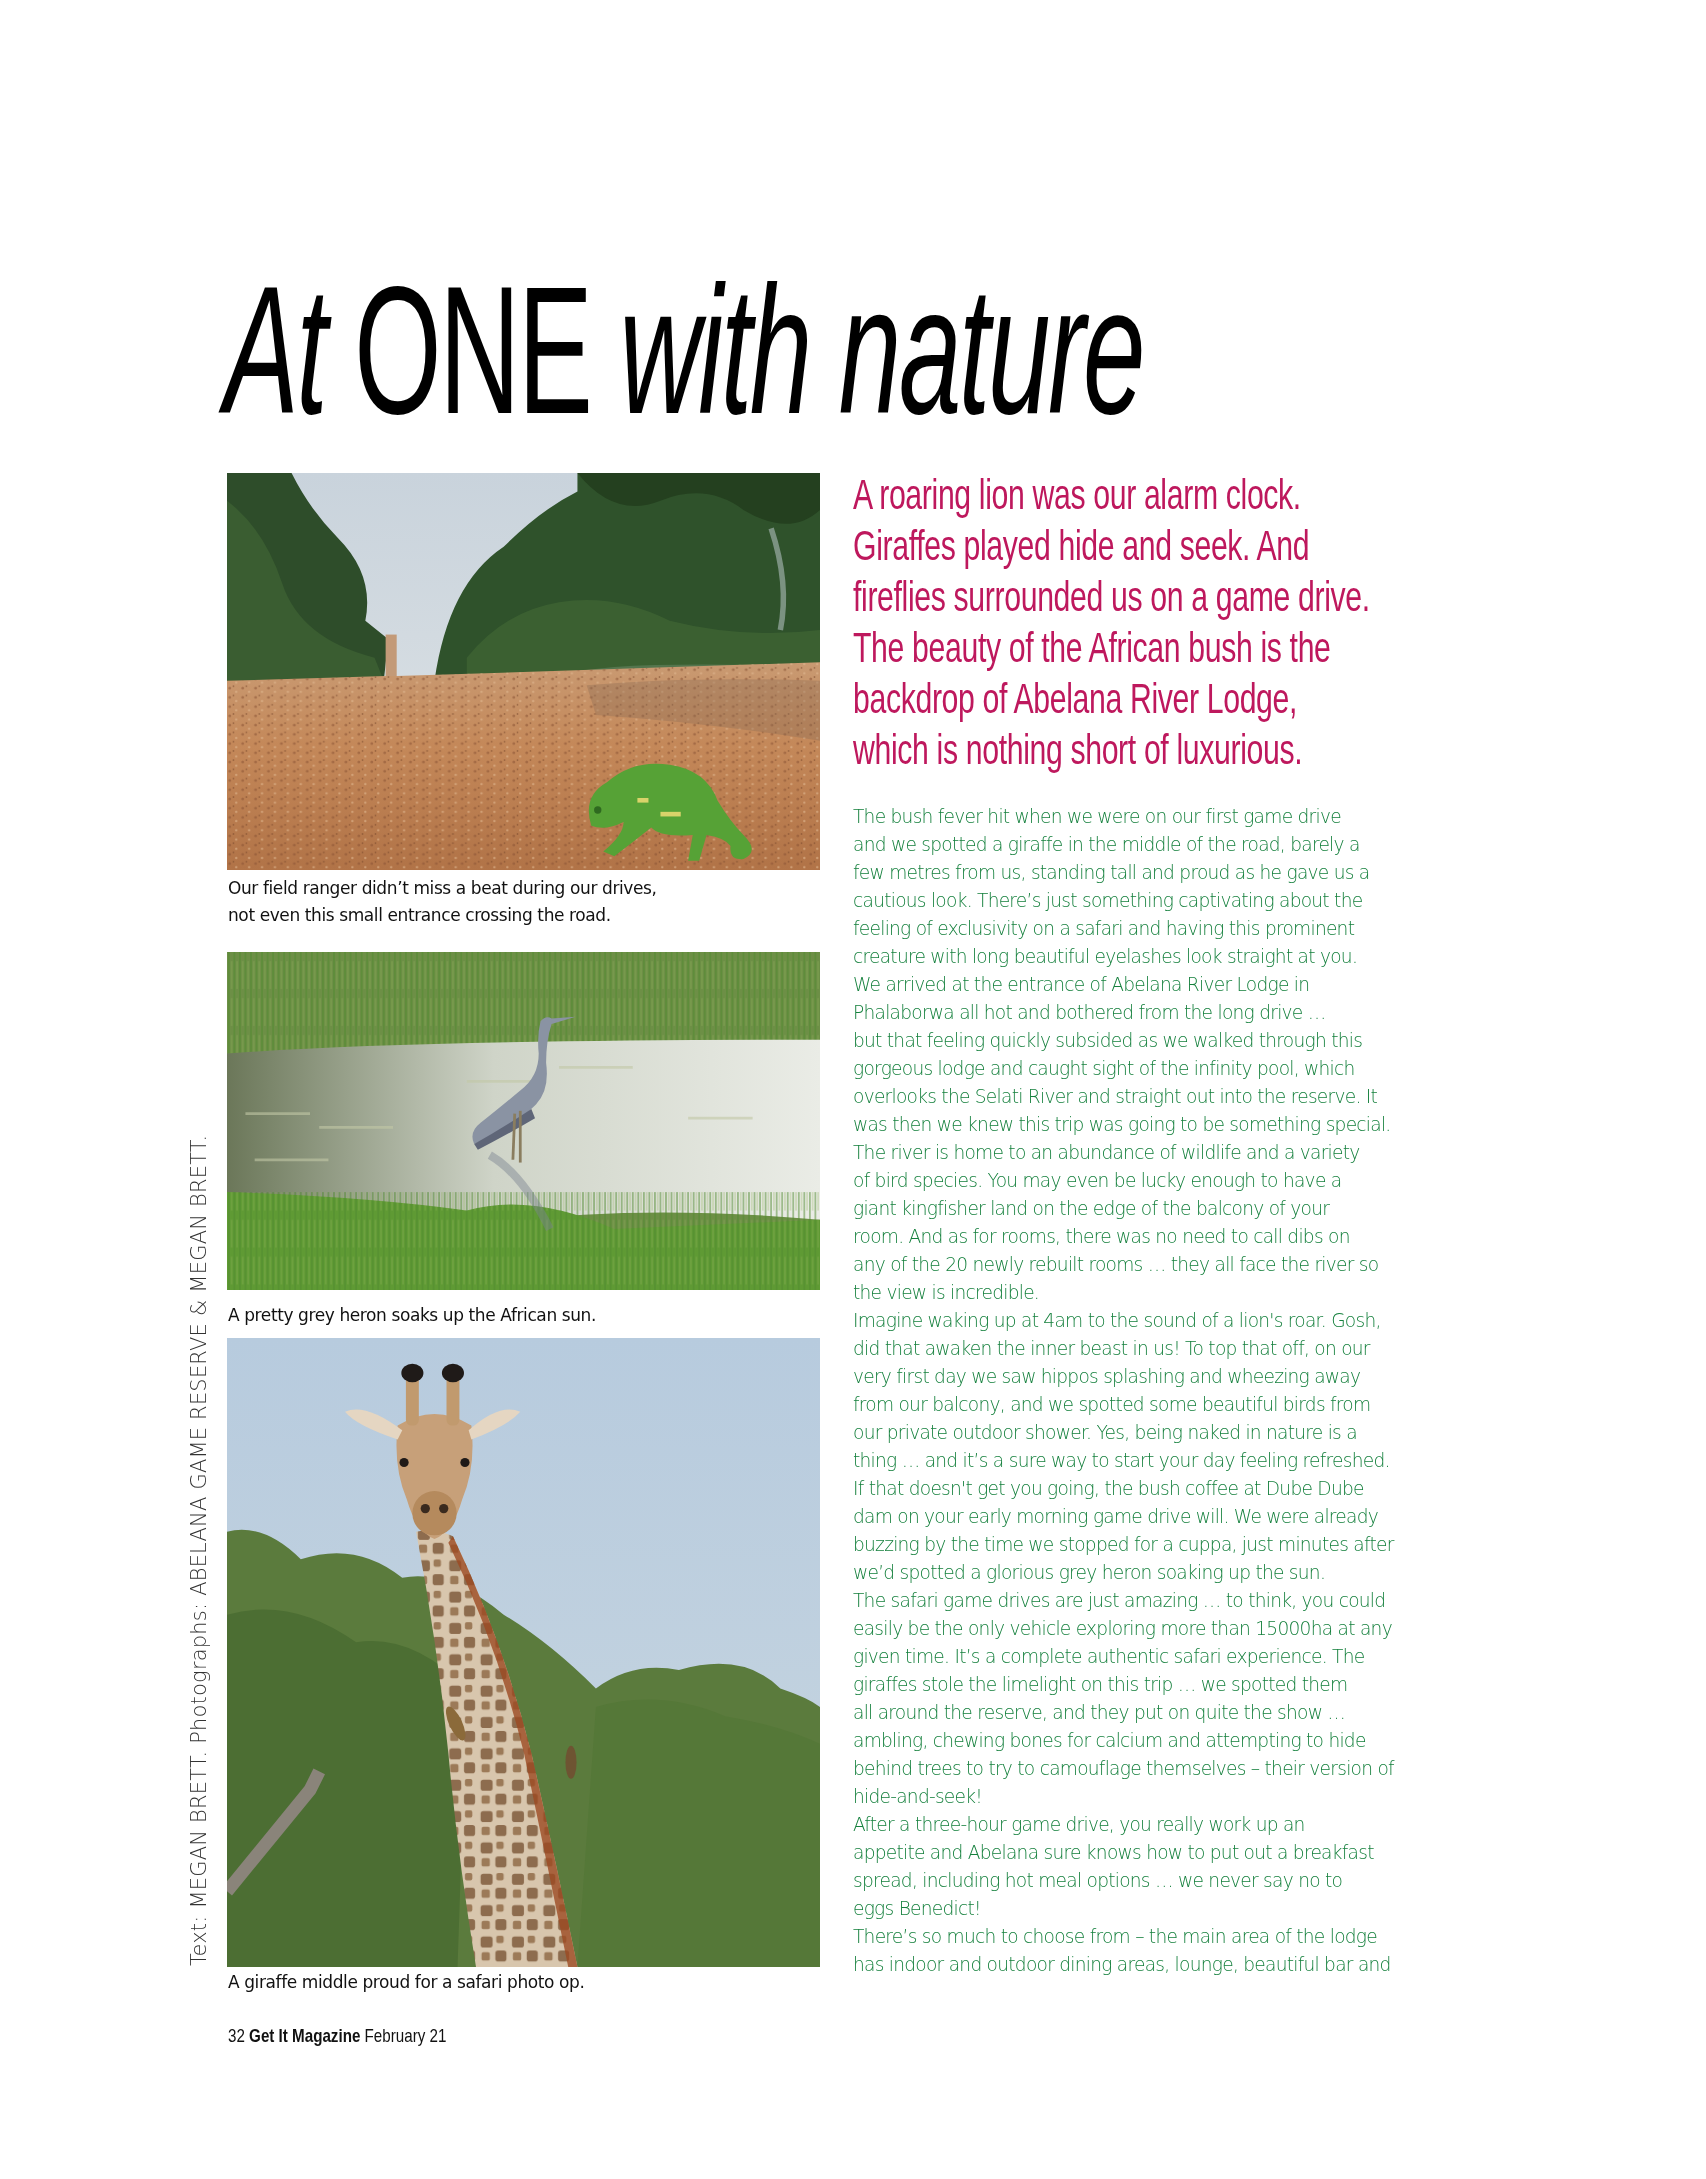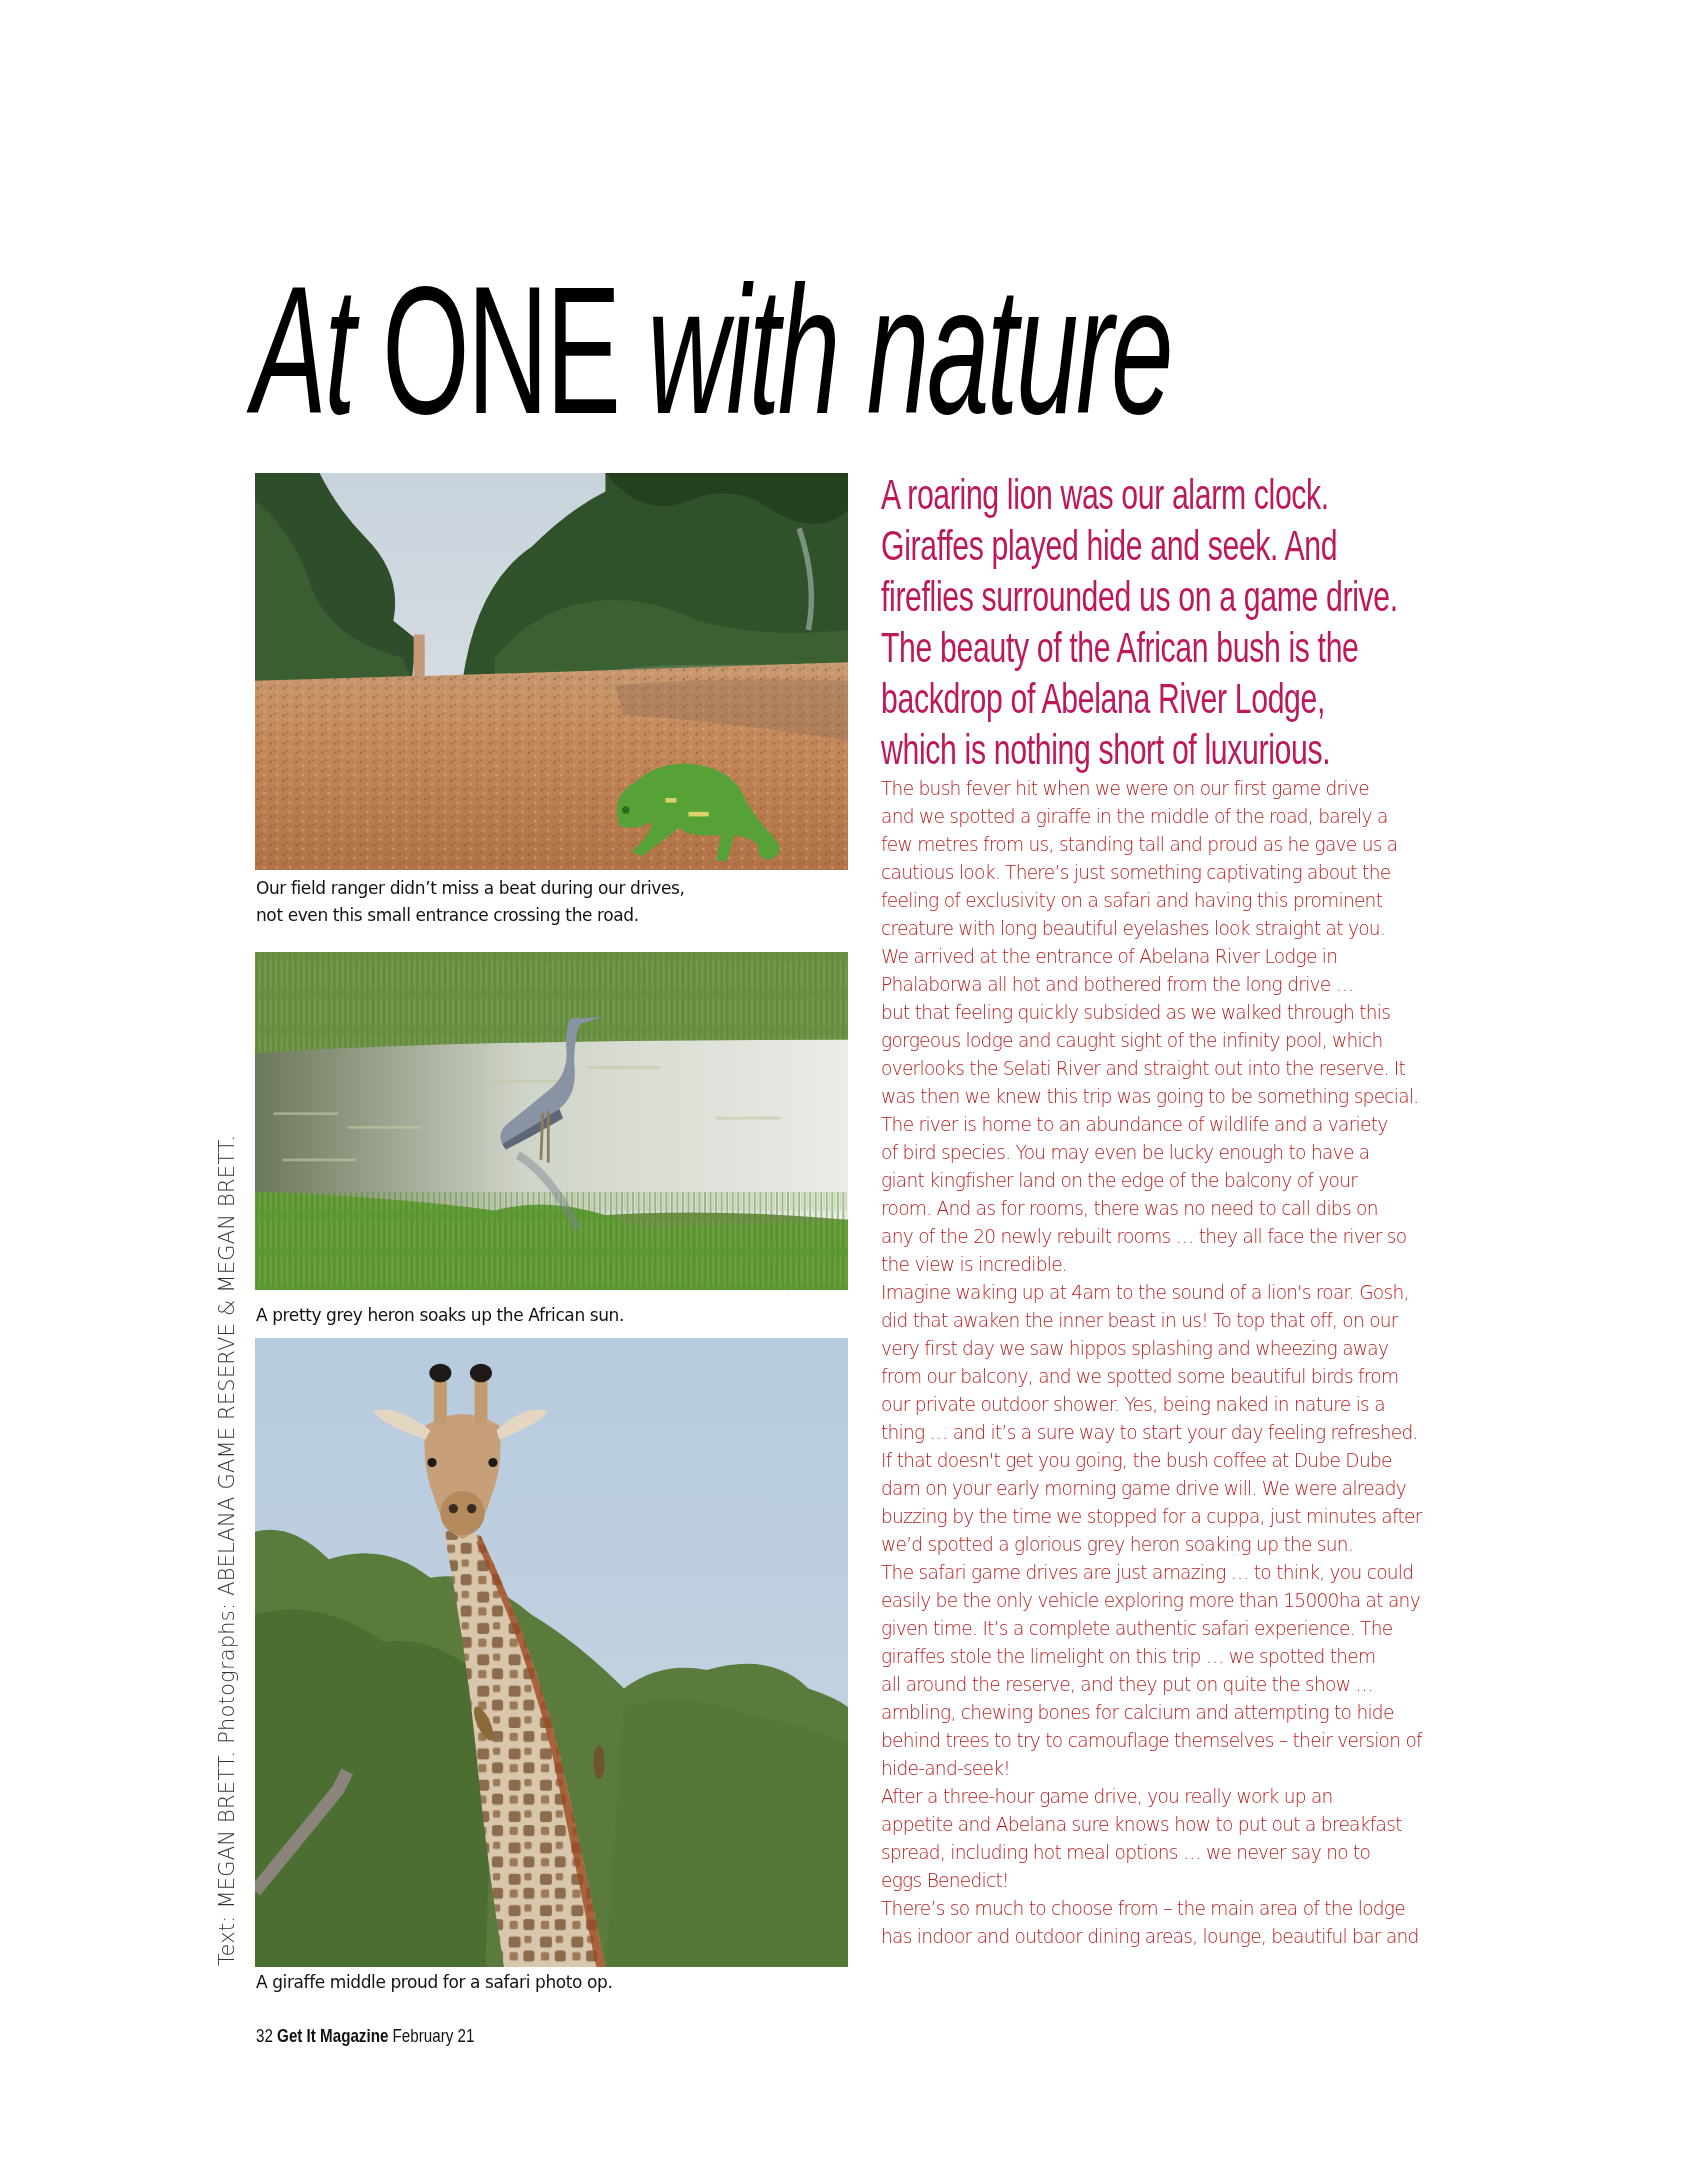--- a/index.html
+++ b/index.html
@@ -1,17 +1,17 @@
 <!DOCTYPE html>
 <html style="font-size:14.8px"><head>
   <meta charset="utf-8">
   <style>
     html, body { margin: 0; padding: 0; background: #ffffff; }
     body { width: 1706px; height: 2179px; position: relative; overflow: hidden; }
-    .page { position: absolute; left: 0; top: 0; width: 1577px; height: 2179px; background: #ffffff; margin-left: 28px; }
+    .page { position: absolute; left: 0; top: 0; width: 1577px; height: 2179px; background: #ffffff; }
 
     
     .headline {
       position: absolute; left: 224px; top: 260px;
       font-family: "Liberation Sans Narrow", "Liberation Sans", sans-serif;
       font-size: 181px; line-height: 181px; color: #000;
       white-space: nowrap; letter-spacing: -3.7px;
       transform-origin: left top; transform: scaleX(0.62);
       font-weight: 400;
     }
@@ -25,22 +25,22 @@
       color: #be185d; font-weight: 400;
     }
     .standfirst .sline {
       display: block; height: 51px; line-height: 51px; font-size: 42px;
       white-space: nowrap; transform-origin: left center; transform: scaleX(0.72);
       letter-spacing: -0.5px;
     }
 
     
     .bodycopy {
-      position: absolute; left: 853px; top: 774px; width: 646px;
-      font-family: "DejaVu Sans", sans-serif; color: #b91c1c;
+      position: absolute; left: 853px; top: 802px; width: 646px;
+      font-family: "DejaVu Sans", sans-serif; color: #15803d;
     }
     .bodycopy .bline {
       display: block; height: 28px; line-height: 28px; font-size: 20px;
       white-space: nowrap; letter-spacing: -0.8px; font-weight: 300;
       transform-origin: left center; transform: scaleX(0.93);
     }
 
     
     .photo { position: absolute; overflow: hidden; }
     .photo svg { display: block; width: 100%; height: 100%; }

